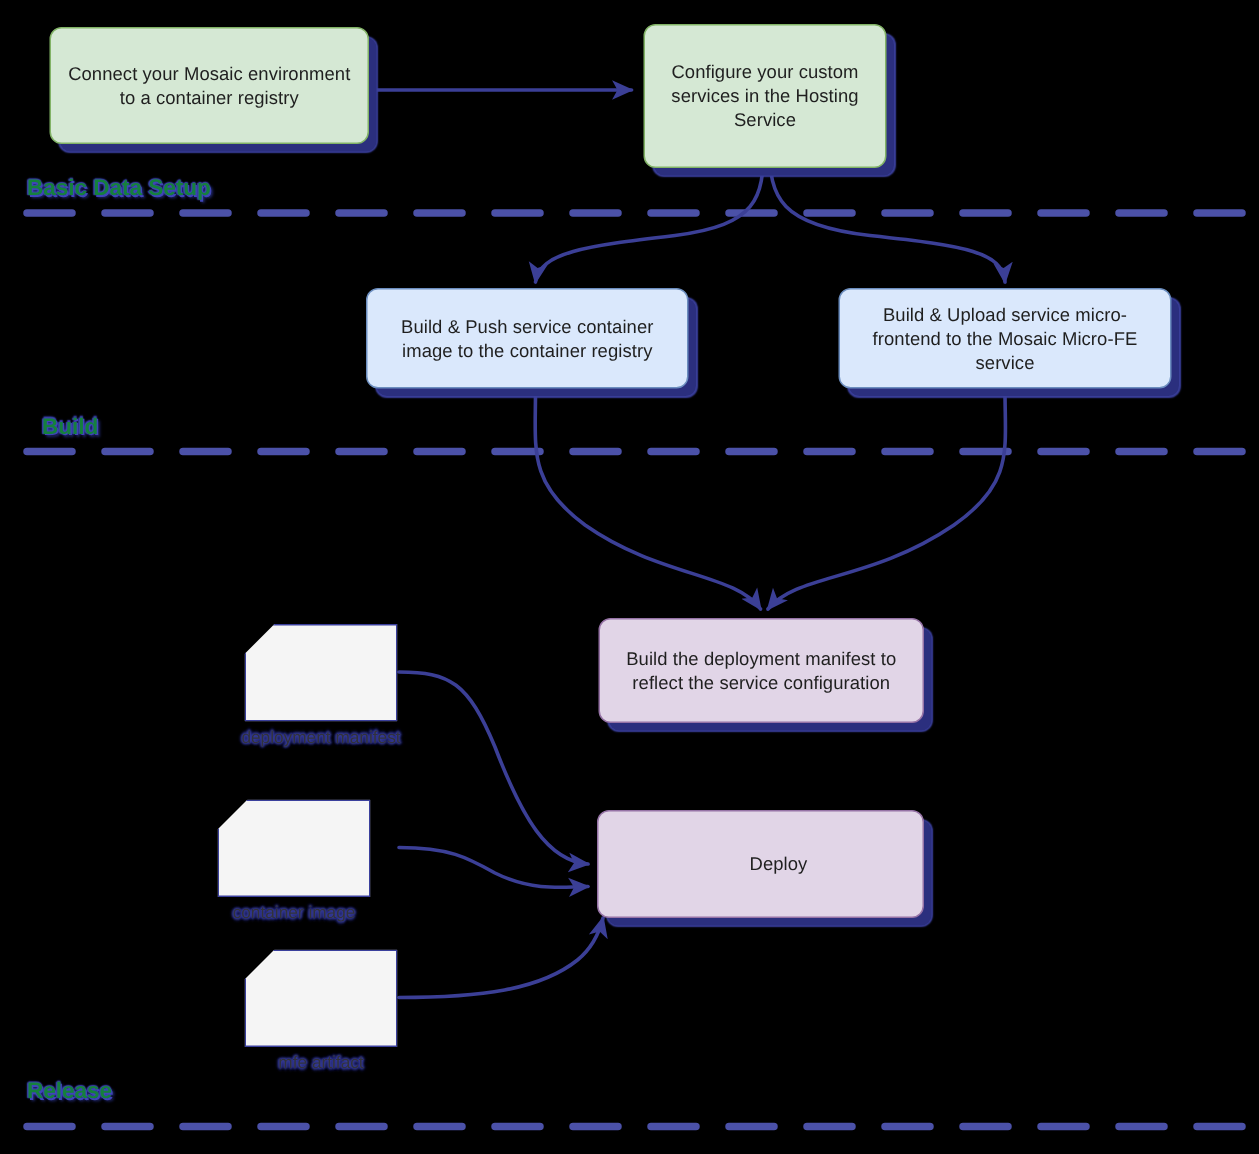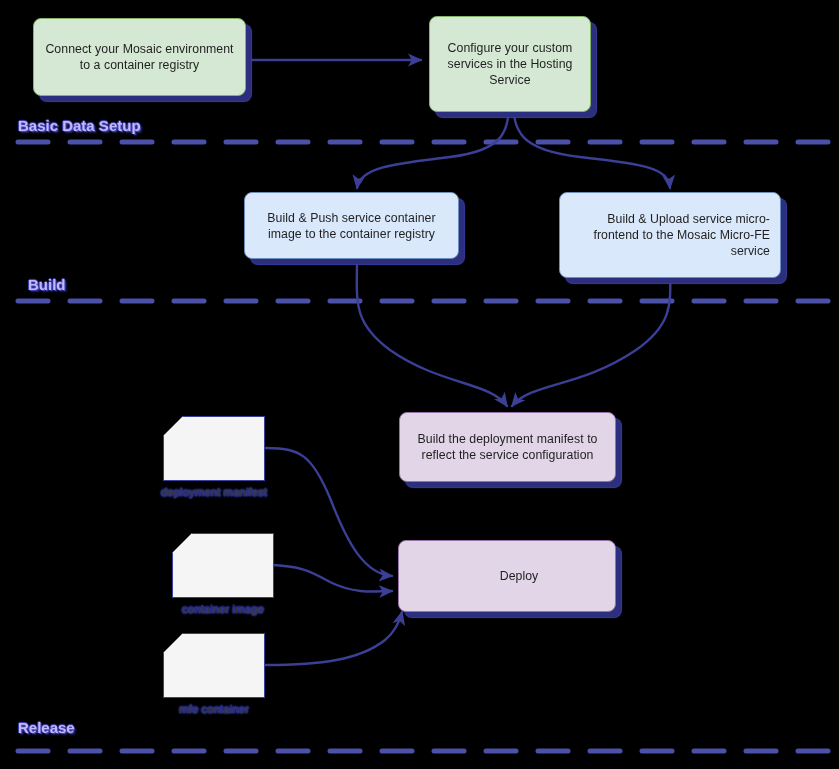--- a/index.html
+++ b/index.html
@@ -89,21 +89,21 @@
       1px 0 2px #343a9e, -1px 0 2px #343a9e,
       0 1px 2px #343a9e, 0 -1px 2px #343a9e;
   }
 
   .section-label {
     position: absolute;
     font-size: 15px;
     font-weight: bold;
     line-height: 17px;
     white-space: nowrap;
-    color: #c4b5fd;
+    color: #15803d;
     text-shadow:
       0 0 1px #3f46b8, 1px 1px 0 #3f46b8, -1px 0 1px #3f46b8,
       0 -1px 1px #3f46b8, 2px 2px 2px #232a75;
   }
 </style>
 </head>
 <body>
 
 <div id="canvas">
 
@@ -148,43 +148,43 @@
   </div>
 
   <div class="node rounded green" style="left:429px; top:16px; width:162px; height:96px;">
     <span class="label">Configure your custom services in the Hosting Service</span>
   </div>
 
   <div class="node rounded blue" style="left:244px; top:192px; width:215px; height:67px;">
     <span class="label">Build &amp; Push service container image to the container registry</span>
   </div>
 
-  <div class="node rounded blue" style="left:559px; top:192px; width:222px; height:86px;text-align:right;">
+  <div class="node rounded blue" style="left:559px; top:192px; width:222px; height:67px;">
     <span class="label">Build &amp; Upload service micro-frontend to the Mosaic Micro-FE service</span>
   </div>
 
   <div class="node rounded purple" style="left:399px; top:412px; width:217px; height:70px;">
     <span class="label">Build the deployment manifest to reflect the service configuration</span>
   </div>
 
   <div class="node rounded purple" style="left:398px; top:540px; width:218px; height:72px;padding-left:24px;">
     <span class="label">Deploy</span>
   </div>
 
   <div class="docnode" style="left:163px; top:416px; width:102px; height:65px;">
     <div class="shadow"></div>
     <div class="shape"></div>
     <div class="doclabel">deployment manifest</div>
   </div>
 
-  <div class="docnode" style="left:172px; top:533px; width:102px; height:65px;text-decoration:underline;">
+  <div class="docnode" style="left:145px; top:533px; width:102px; height:65px;text-decoration:underline;">
     <div class="shadow"></div>
     <div class="shape"></div>
     <div class="doclabel">container image</div>
   </div>
 
   <div class="docnode" style="left:163px; top:633px; width:102px; height:65px;">
     <div class="shadow"></div>
     <div class="shape"></div>
-    <div class="doclabel">mfe container</div>
+    <div class="doclabel">mfe artifact</div>
   </div>
 
 </div>
 
 </body></html>

